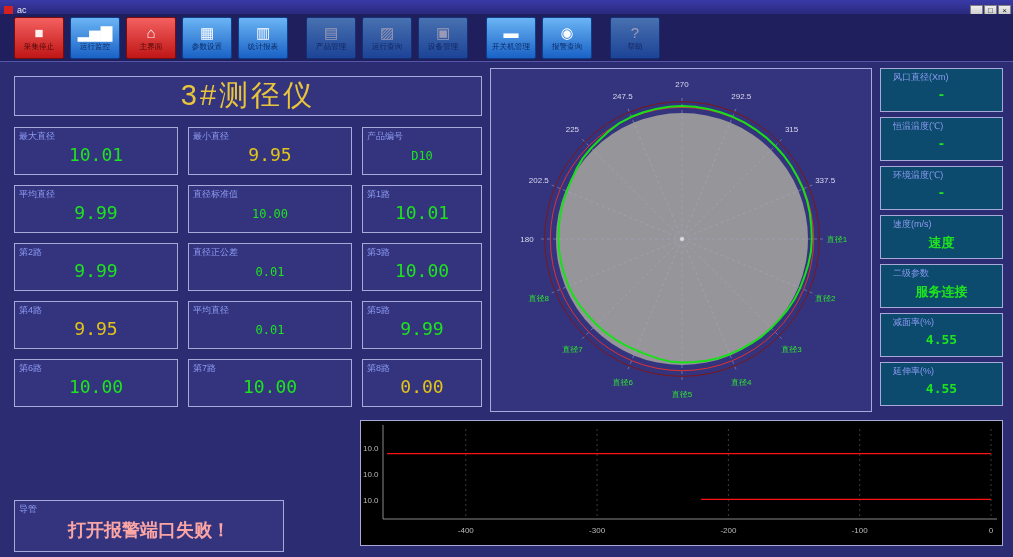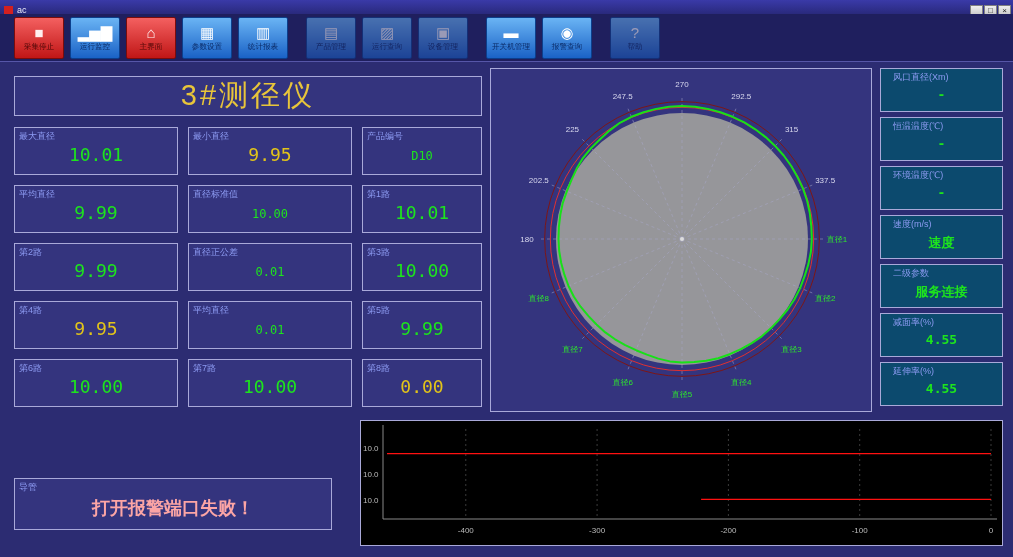--- a/index.html
+++ b/index.html
@@ -59,21 +59,21 @@
   .cell.empty { background:none; border:none; }
   .cell-label { font-size:9px; color:#8d9bf2; }
   .cell-value {
     text-align:center; margin-top:1px;
     font-family:"DejaVu Sans Mono", monospace; font-weight:normal; font-size:18px;
   }
   .cell-value.small { font-size:12px; margin-top:6px; }
   [data-color="green"] { color:#1de41d; }
   [data-color="yellow"] { color:#e2c419; }
   [data-color="red"] { color:#ff2a2a; }
-  .alarm-box { left:14px; top:478px; width:318px; height:52px; padding:2px 4px; }
+  .alarm-box { left:14px; top:500px; width:270px; height:52px; padding:2px 4px; }
   .alarm-label { font-size:9px; color:#8d9bf2; }
   .alarm-msg { text-align:center; color:#fca5a5; font-size:18px; font-weight:bold; margin-top:2px; }
   
   .polar-panel { left:490px; top:68px; width:382px; height:344px; }
   
   .right-col {
     position:absolute; left:880px; top:68px; width:123px;
     display:flex; flex-direction:column; gap:5px;
   }
   .r-item { background:#0c4a6e; border:1px solid #a9a9d9; height:44px; padding:2px 12px; }

